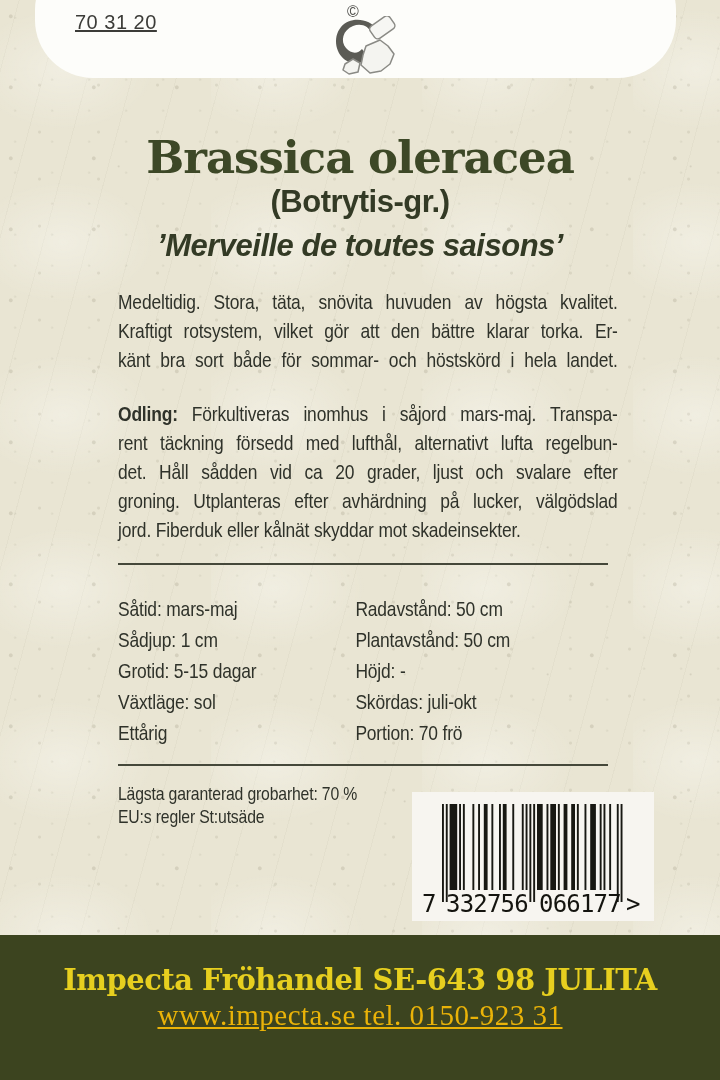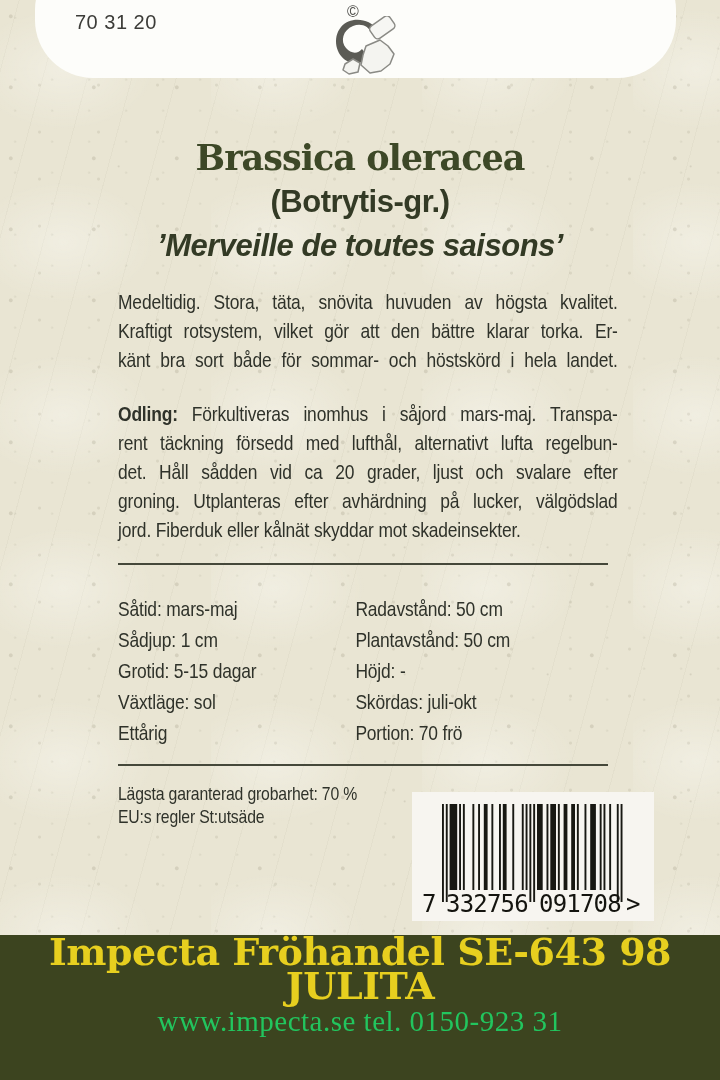--- a/index.html
+++ b/index.html
@@ -15,30 +15,30 @@
       radial-gradient(ellipse 90px 60px at 30% 40%, rgba(255,255,252,0.35), transparent),
       repeating-linear-gradient(105deg, transparent 0 18px, rgba(120,115,90,0.05) 18px 19px, transparent 19px 43px);
     background-size: 83px 71px, 59px 47px, 37px 31px, 143px 127px, 211px 173px, 100% 100%;
   }
   .flap{
     position:absolute;left:35px;top:-48px;width:641px;height:126px;
     background:#fdfdfa;border-radius:58px;
   }
   .item-number{
     position:absolute;left:75px;top:11px;
-    font-size:20px;color:#3c3c38;letter-spacing:.5px;
+    font-size:20px;color:#3c3c38;letter-spacing:.5px;text-decoration:underline;
   }
   .copyright{
     position:absolute;left:347px;top:3px;
     font-size:16px;color:#4e4e4a;
   }
   .logo{position:absolute;left:330px;top:16px;width:72px;height:62px;}
   .species{
     position:absolute;top:134px;left:0;width:720px;text-align:center;
-    font-family:"DejaVu Serif",serif;font-weight:bold;font-size:35px;line-height:48px;
+    font-family:"DejaVu Serif",serif;font-weight:bold;font-size:45px;line-height:48px;
     color:#3d4827;letter-spacing:-1px;
   }
   .group,.variety{
     position:absolute;left:0;width:720px;text-align:center;
     font-weight:bold;font-size:31px;line-height:36px;color:#333a25;letter-spacing:-0.5px;
   }
   .group{top:184px;}
   .variety{top:228px;font-style:italic;}
   .para{
     position:absolute;left:118px;width:602px;
@@ -76,27 +76,28 @@
   }
   .bc-lead{left:10px;}
   .bc-left{left:34px;letter-spacing:-0.8px;text-align:center;}
   .bc-right{left:127px;letter-spacing:-0.8px;}
   .bc-tail{left:214px;}
   .footer{
     position:absolute;left:0;top:935px;width:720px;height:145px;
     background:#3c441f;text-align:center;
   }
   .footer-line1{
-    font-family:"DejaVu Serif",serif;font-weight:bold;font-size:38px;line-height:34px;
+    padding-top:28px;
+    font-family:"DejaVu Serif",serif;font-weight:bold;font-size:29px;line-height:34px;
     color:#e7cf1f;letter-spacing:-0.5px;
   }
   .footer-line2{
     margin-top:2px;
     font-family:"Liberation Serif",serif;font-size:29px;line-height:32px;
-    color:#22c55e;letter-spacing:0.5px;
+    color:#eab308;letter-spacing:0.5px;text-decoration:underline;
   }
 </style>
 </head>
 <body>
 
 <div class="flap"></div>
 
 <div class="item-number">70 31 20</div>
 
 <span class="copyright">©</span>
@@ -180,20 +181,20 @@
       <rect x="172.50" y="12" width="1.90" height="86" fill="#181812"></rect>
       <rect x="178.20" y="12" width="5.70" height="86" fill="#181812"></rect>
       <rect x="187.70" y="12" width="1.90" height="86" fill="#181812"></rect>
       <rect x="191.50" y="12" width="1.90" height="86" fill="#181812"></rect>
       <rect x="197.20" y="12" width="1.90" height="86" fill="#181812"></rect>
       <rect x="204.80" y="12" width="1.90" height="98" fill="#181812"></rect>
       <rect x="208.60" y="12" width="1.90" height="98" fill="#181812"></rect>
     </svg>
   <span class="bc-digit bc-lead">7</span>
   <span class="bc-digit bc-left">332756</span>
-  <span class="bc-digit bc-right">091708</span>
+  <span class="bc-digit bc-right">066177</span>
   <span class="bc-digit bc-tail">&gt;</span>
 </div>
 
 <div class="footer">
   <div class="footer-line1">Impecta Fröhandel SE-643 98 JULITA</div>
   <div class="footer-line2">www.impecta.se tel. 0150-923 31</div>
 </div>
 
 </body></html>

